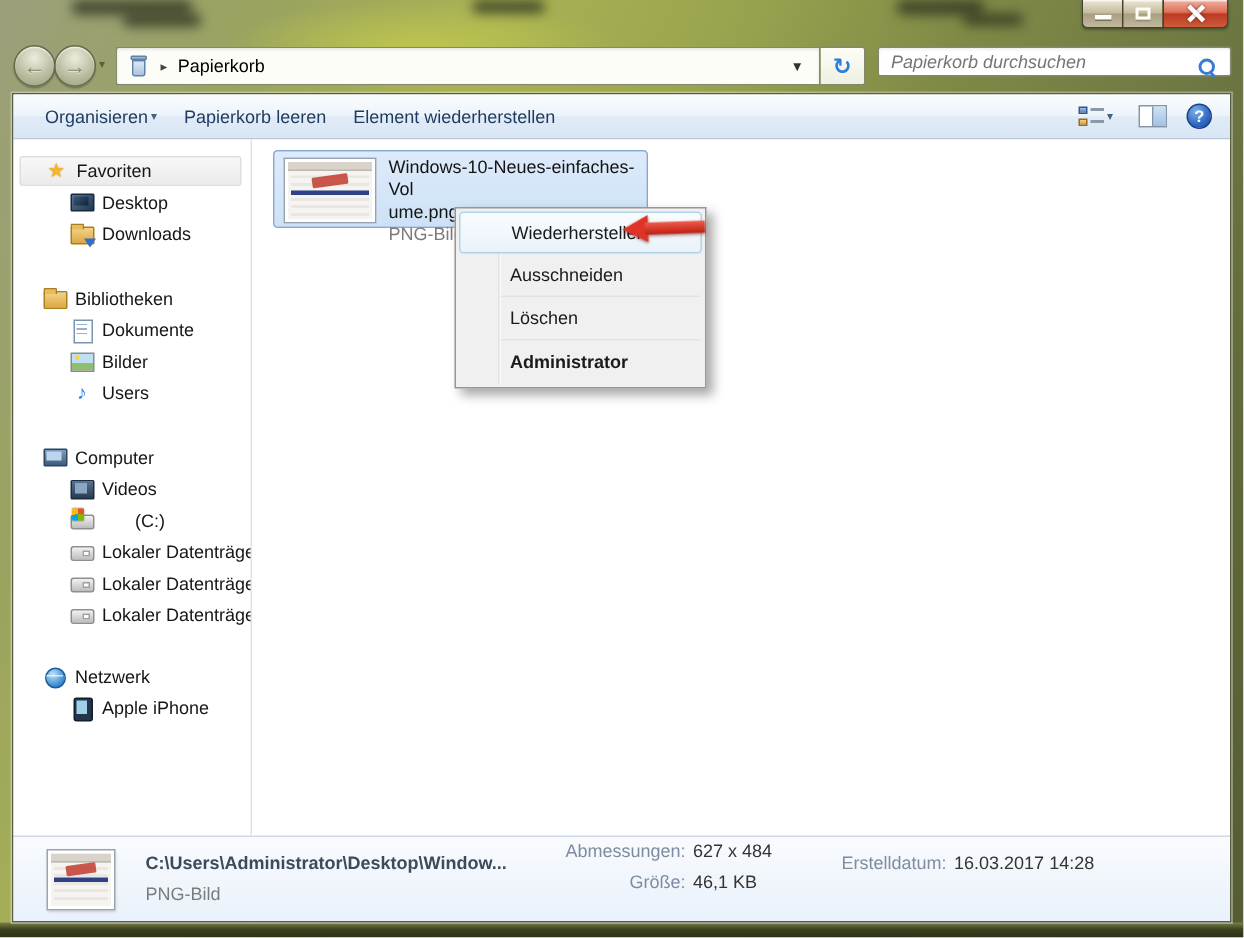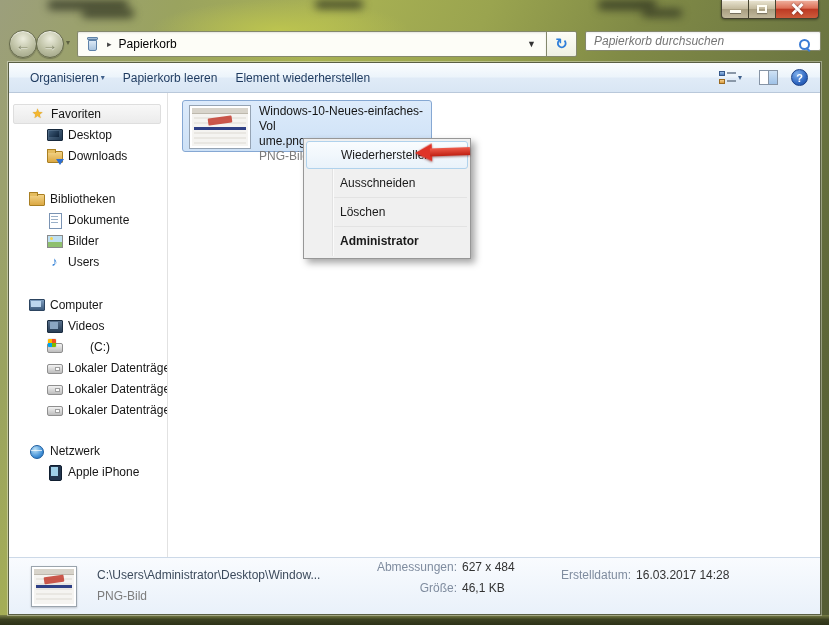--- a/index.html
+++ b/index.html
@@ -167,21 +167,21 @@
   .annot-arrow .head { position:absolute; left:0; top:0; width:0; height:0;
     border-right:17px solid #df3327; border-top:9px solid transparent; border-bottom:9px solid transparent; }
   .annot-arrow .tail { position:absolute; left:15px; top:5px; width:40px; height:8px;
     background:linear-gradient(#ef5b4b,#bf1f12); }
 
   
   .details { height:57px; flex:none; position:relative; border-top:1px solid #ccd9e8;
     background:linear-gradient(#f9fbfe,#e9f1fa); color:#3a3a3a; }
   .dt-thumb { position:absolute; left:22px; top:8px; width:46px; height:41px; background:#fff;
     border:1px solid #9aa4ad; padding:2px; box-shadow:0 1px 2px rgba(0,0,0,.2); }
-  .dt-path { position:absolute; left:88px; top:10px; color:#3c4a5c; }
+  .dt-path { position:absolute; left:88px; top:10px; color:#3c4a5c;font-weight:bold; }
   .dt-type { position:absolute; left:88px; top:31px; color:#7c7c7c; }
   .dt-grid { position:absolute; left:340px; top:2px; }
   .dt-row { display:flex; height:21px; align-items:flex-start; }
   .dt-lbl { width:108px; text-align:right; color:#7f8c9f; }
   .dt-val { margin-left:5px; color:#333; }
   .dt-created { position:absolute; left:552px; top:10px; display:flex; }
 </style>
 </head>
 <body>
 

